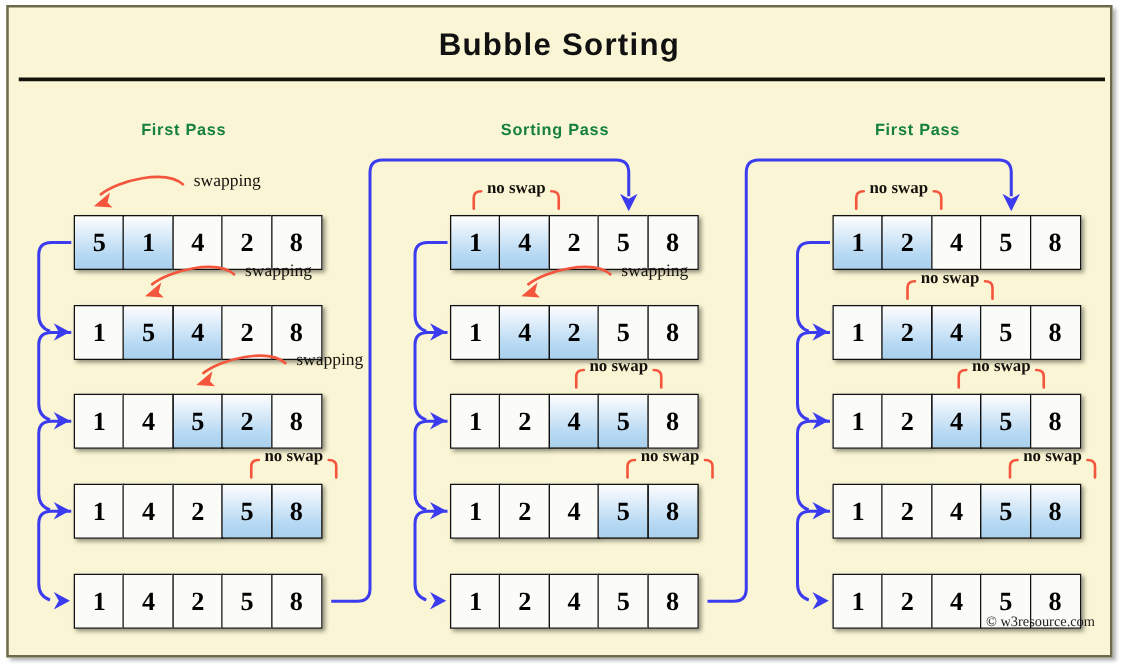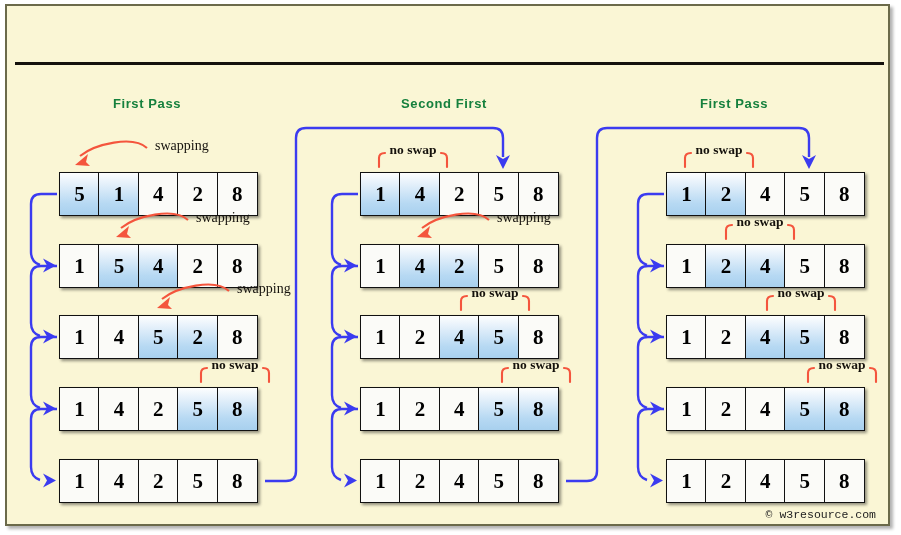--- a/index.html
+++ b/index.html
@@ -61,30 +61,31 @@
     position:absolute;
     font-family:"Liberation Serif",serif;
     font-size:14px;color:#15120d;white-space:nowrap;
   }
   .noswap-text{font-weight:bold;font-size:13.5px;}
 
   
   #links{position:absolute;left:0;top:0;width:885px;height:522px;}
 
   #watermark{
-    position:absolute;right:12px;bottom:3px;
-    font-family:Liberation Mono, monospace;
+    position:absolute;right:12px;bottom:20px;
+    font-family:Liberation Serif, serif;
     font-size:11.5px;color:#222;white-space:nowrap;
   }
 </style>
 </head>
 <body>
 
 <div id="frame">
 
+  <div id="title">Bubble  Sorting</div>
   <div id="title-rule"></div>
 
   <svg id="links" viewBox="0 0 885 522" xmlns="http://www.w3.org/2000/svg">
       <path d="M 50 188 L 34 188 Q 24 188 24 198 L 24 246 Q 24 256 33 259" fill="none" stroke="#3b3bf0" stroke-width="2.4"></path>
       <path d="M 49 259.5 L 36 252.5 L 40 259.5 L 36 266.5 Z" fill="#3b3bf0"></path>
       <path d="M 50 260 L 34 260 Q 24 260 24 270 L 24 317 Q 24 327 33 330" fill="none" stroke="#3b3bf0" stroke-width="2.4"></path>
       <path d="M 49 330.5 L 36 323.5 L 40 330.5 L 36 337.5 Z" fill="#3b3bf0"></path>
       <path d="M 50 331 L 34 331 Q 24 331 24 341 L 24 389 Q 24 399 33 402" fill="none" stroke="#3b3bf0" stroke-width="2.4"></path>
       <path d="M 49 402.5 L 36 395.5 L 40 402.5 L 36 409.5 Z" fill="#3b3bf0"></path>
       <path d="M 50 403 L 34 403 Q 24 403 24 413 L 24 461 Q 24 471 33 474" fill="none" stroke="#3b3bf0" stroke-width="2.4"></path>
@@ -168,21 +169,21 @@
         </svg>
         <div class="annot-text noswap-text" style="left: 216px; top: 351px; transform: translateX(-50%);">no swap</div>
       </div>
       <div class="array" style="left: 52px; top: 453px;">
         <div class="cell">1</div>
         <div class="cell">4</div>
         <div class="cell">2</div>
         <div class="cell">5</div>
         <div class="cell">8</div>
       </div>
-      <div class="pass-label" style="left: 437px;">Second  First</div>
+      <div class="pass-label" style="left: 437px;">Sorting  Pass</div>
       <div class="array" style="left: 353px; top: 166px;">
         <div class="cell hl">1</div>
         <div class="cell hl">4</div>
         <div class="cell">2</div>
         <div class="cell">5</div>
         <div class="cell">8</div>
       </div>
       <div class="annot" style="left: 0px; top: 0px; width: 885px; height: 522px;">
         <svg width="885" height="522" style="position: absolute; left: 0px; top: 0px;">
           <path d="M 360 161 L 360 152 Q 360 147 366 147 M 422 147 Q 428 147 428 152 L 428 161" fill="none" stroke="#f4553d" stroke-width="2.1" stroke-linecap="round"></path>

